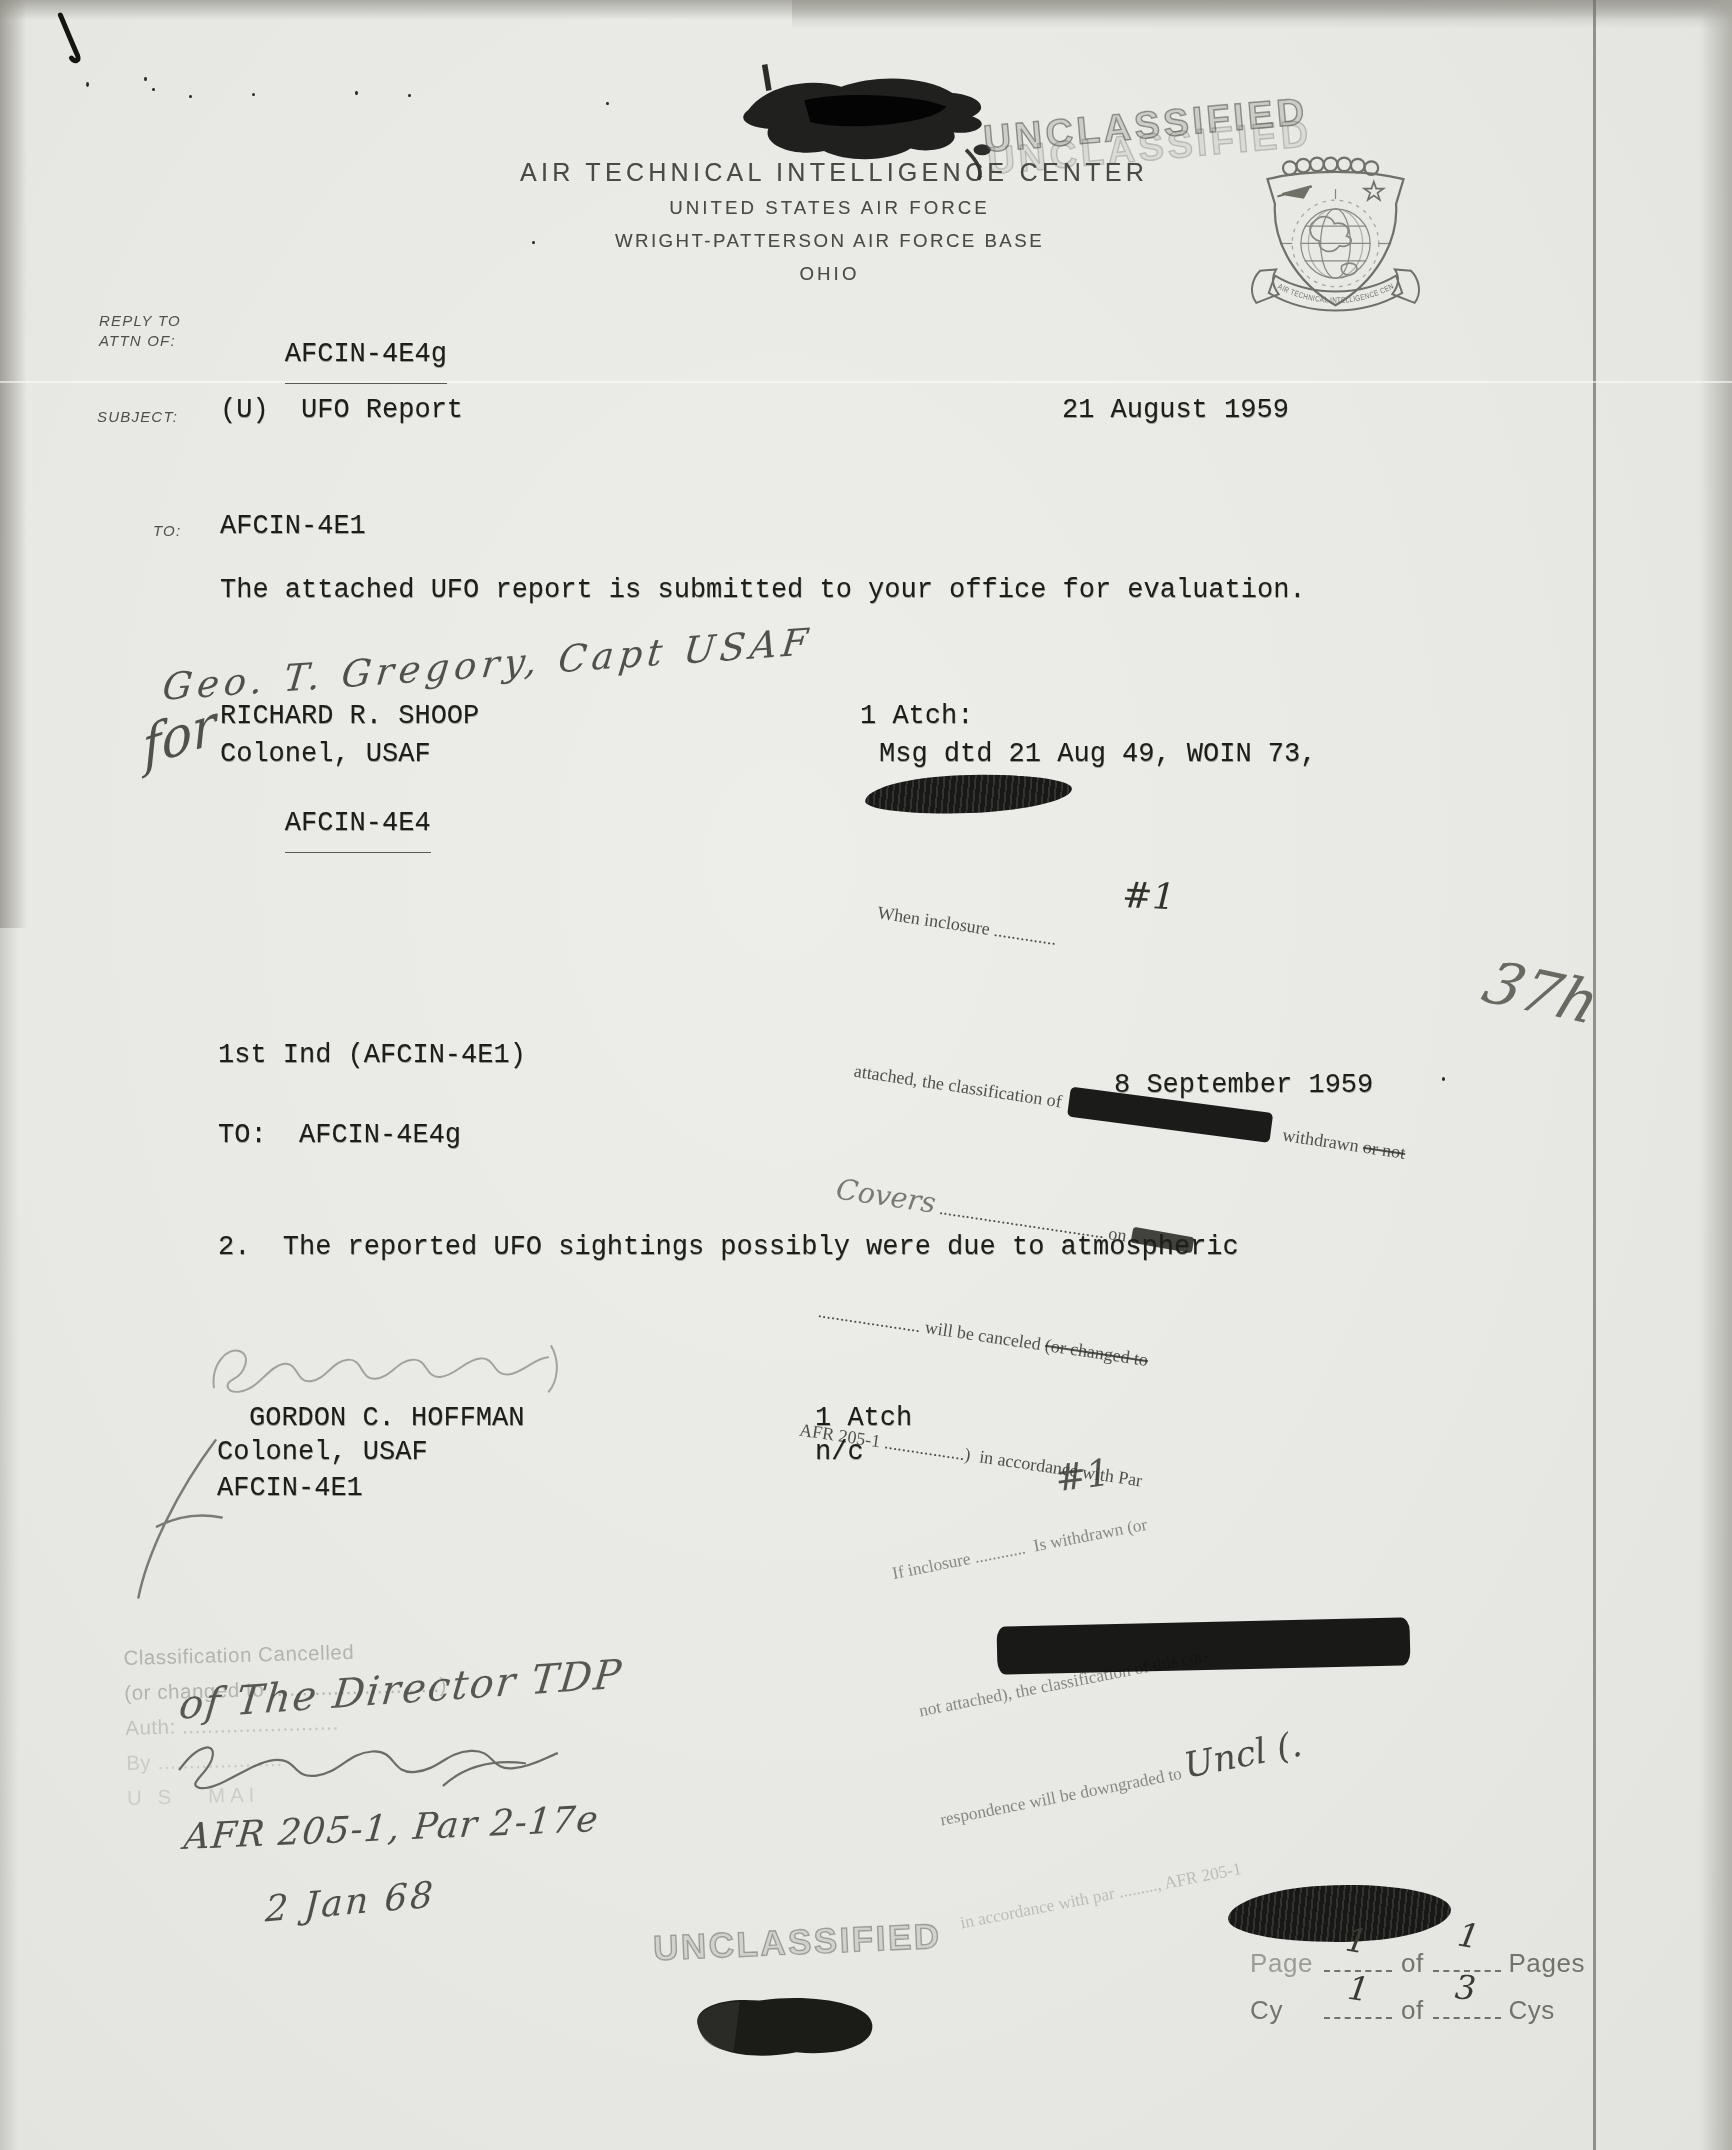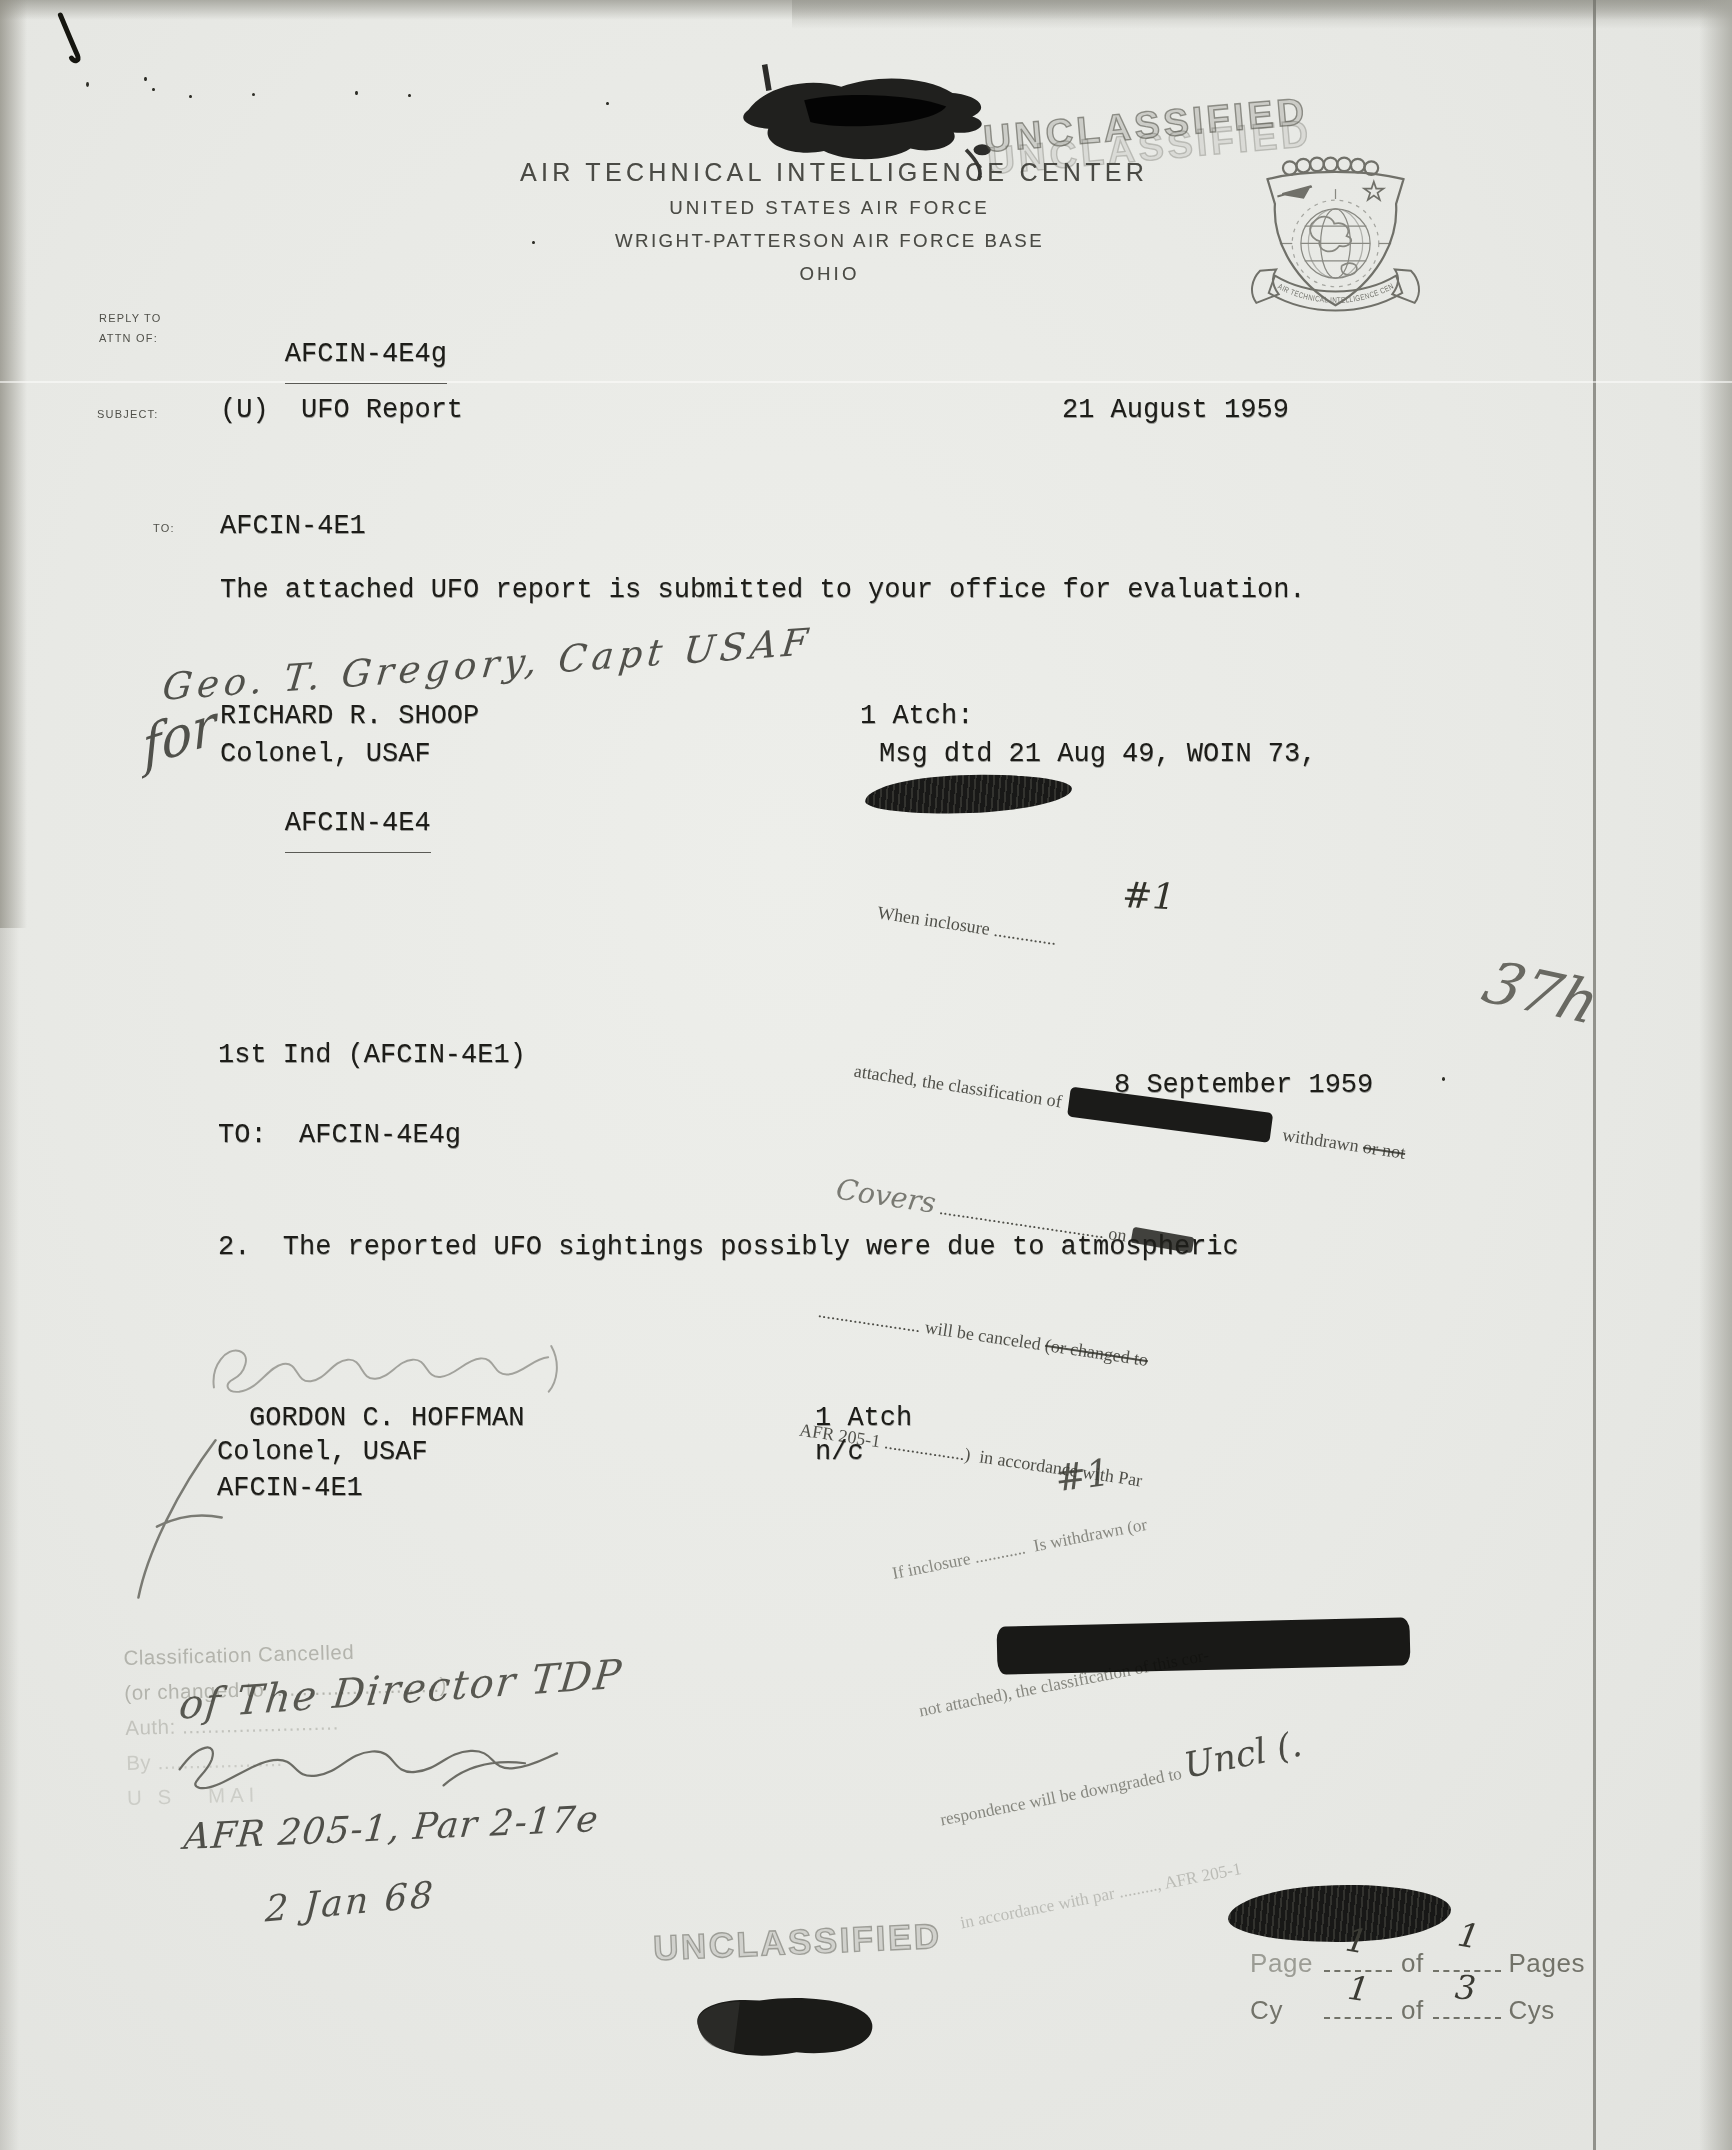--- a/index.html
+++ b/index.html
@@ -4,21 +4,21 @@
 <style>
   html,body{margin:0;padding:0;background:#888;}
   .page{position:relative;width:1732px;height:2151px;overflow:hidden;
     background:radial-gradient(ellipse at 45% 40%, #edeeea 0%, #e8e9e5 55%, #e2e3df 100%);
     font-family:"Liberation Sans",sans-serif;}
   .abs{position:absolute;}
   
   .tw{font-family:"Liberation Mono","DejaVu Sans Mono",monospace;font-size:27px;line-height:32px;
       color:#1d1d19;white-space:pre;text-shadow:0.4px 0.6px 0.5px rgba(30,30,25,.38);}
   
-  .lbl{font-family:"Liberation Sans",sans-serif;font-size:11px;color:#3a3a33;letter-spacing:1.2px;white-space:pre;opacity:.88;}
+  .lbl{font-family:"Liberation Sans",sans-serif;font-size:15px;color:#3a3a33;letter-spacing:1.2px;white-space:pre;opacity:.88;font-style:italic;}
   
   .head{font-family:"Liberation Sans",sans-serif;color:#35352f;white-space:pre;text-align:center;opacity:.88;
         text-shadow:0.2px 0.2px 0.3px rgba(40,40,35,.35);}
   
   .stampline{font-family:"Liberation Serif","DejaVu Serif",serif;font-size:18px;line-height:40px;
       color:rgba(52,52,45,.85);white-space:pre;}
   .stamp2line{font-size:17.3px;line-height:35px;color:rgba(75,75,65,.62);}
   .cancelline{font-family:"Liberation Sans",sans-serif;font-size:20.4px;line-height:35px;letter-spacing:0.6px;
       color:rgba(128,128,118,.5);white-space:pre;}
   

